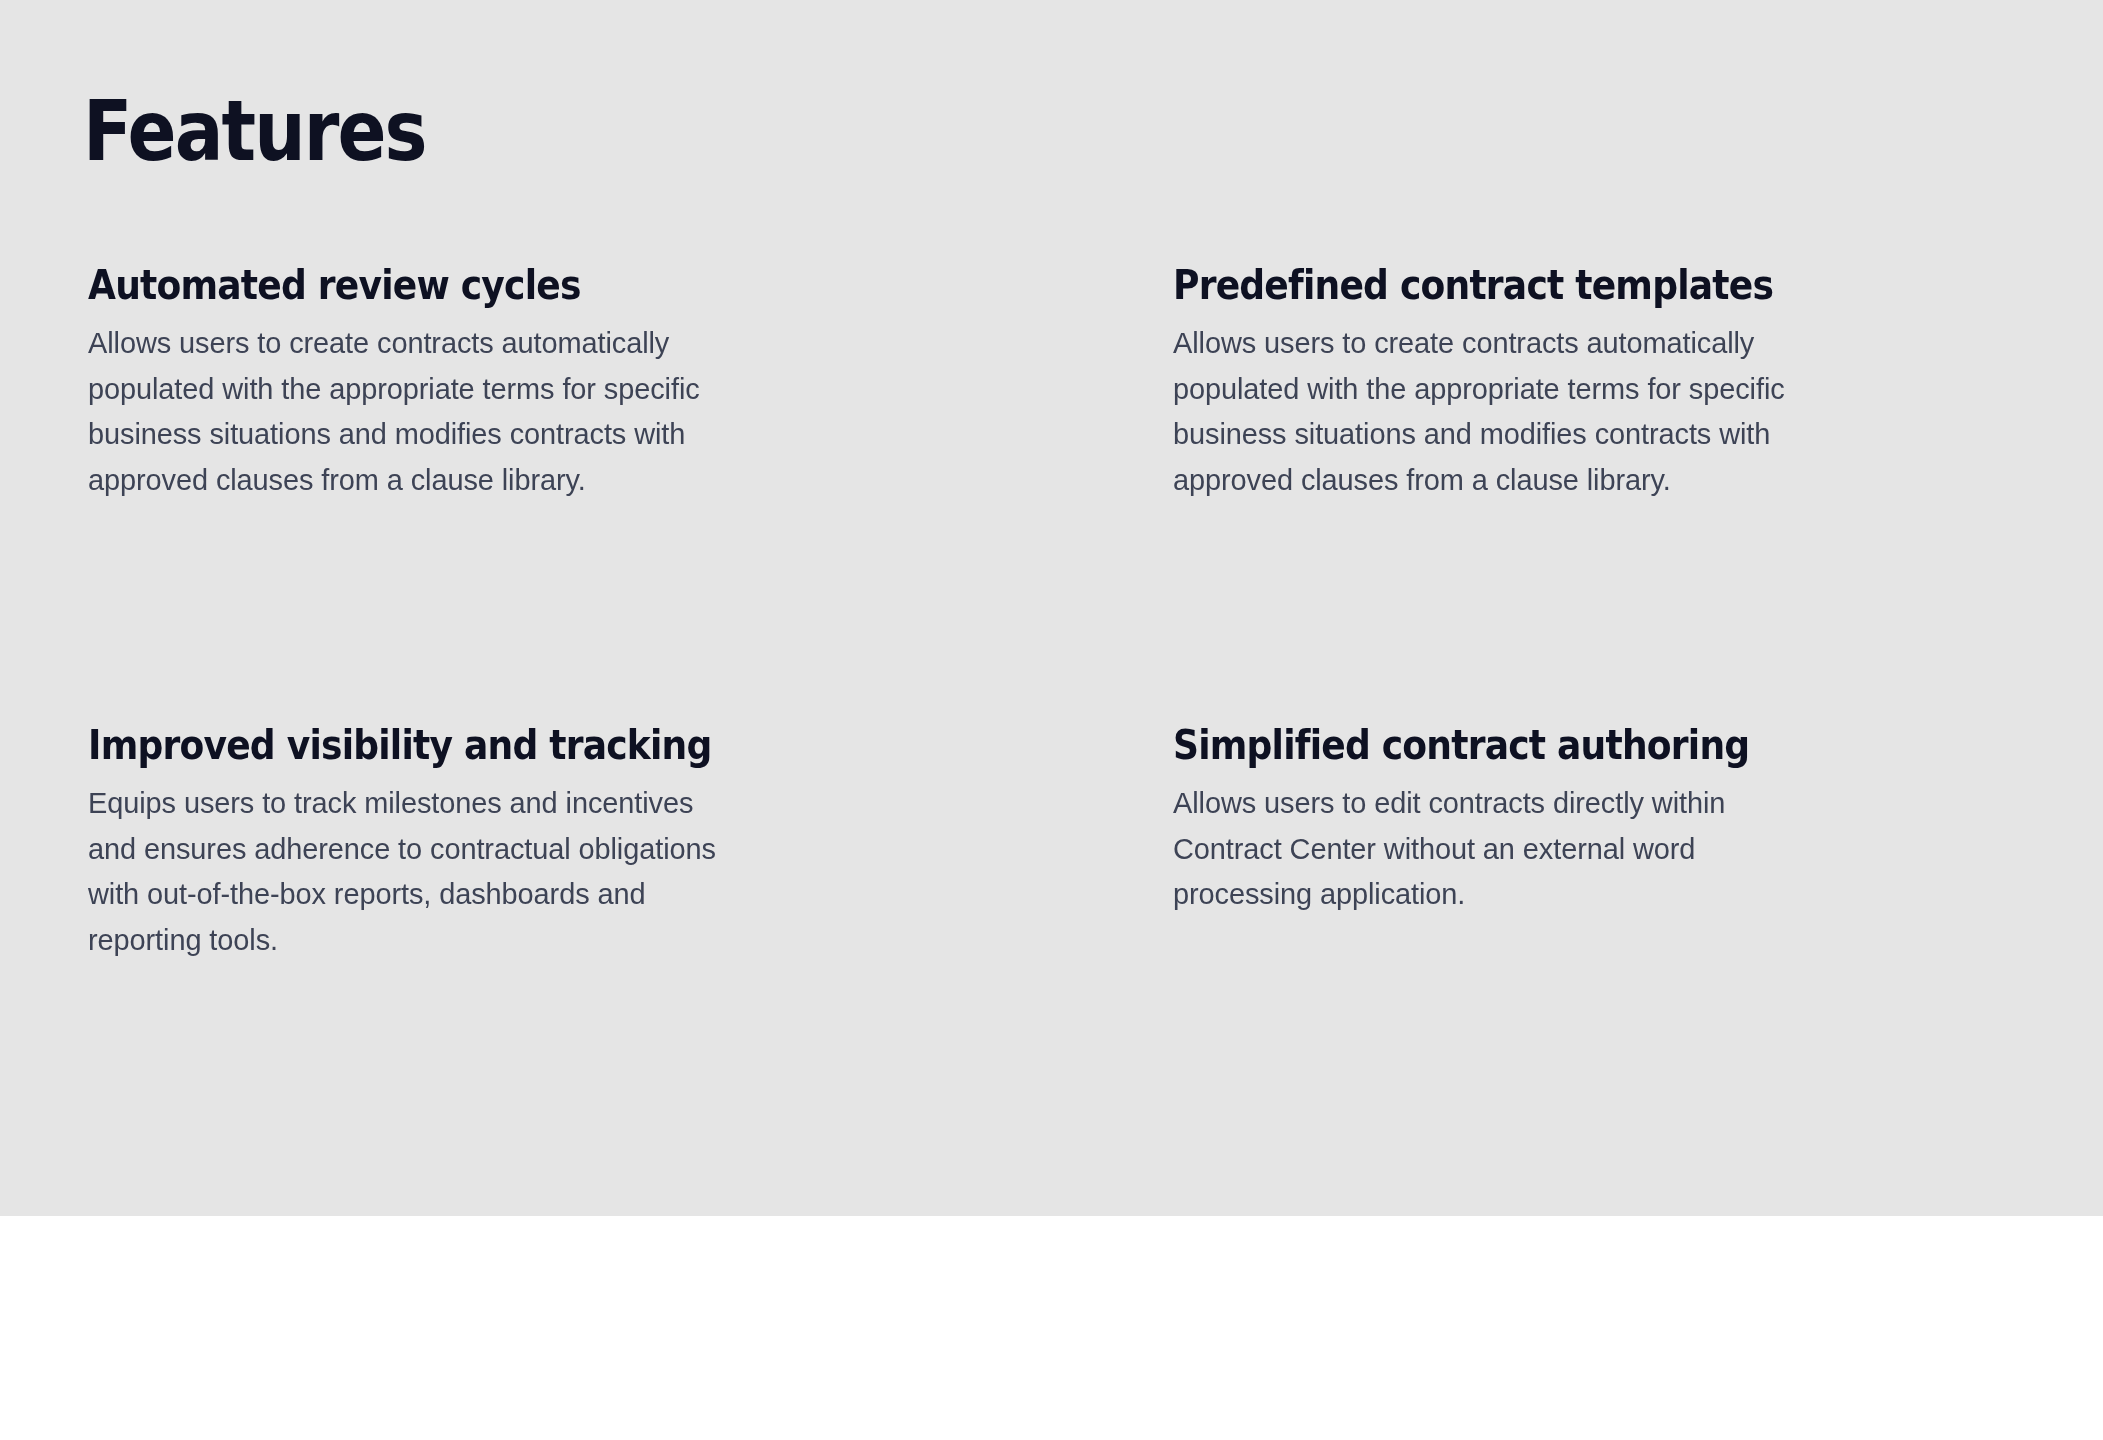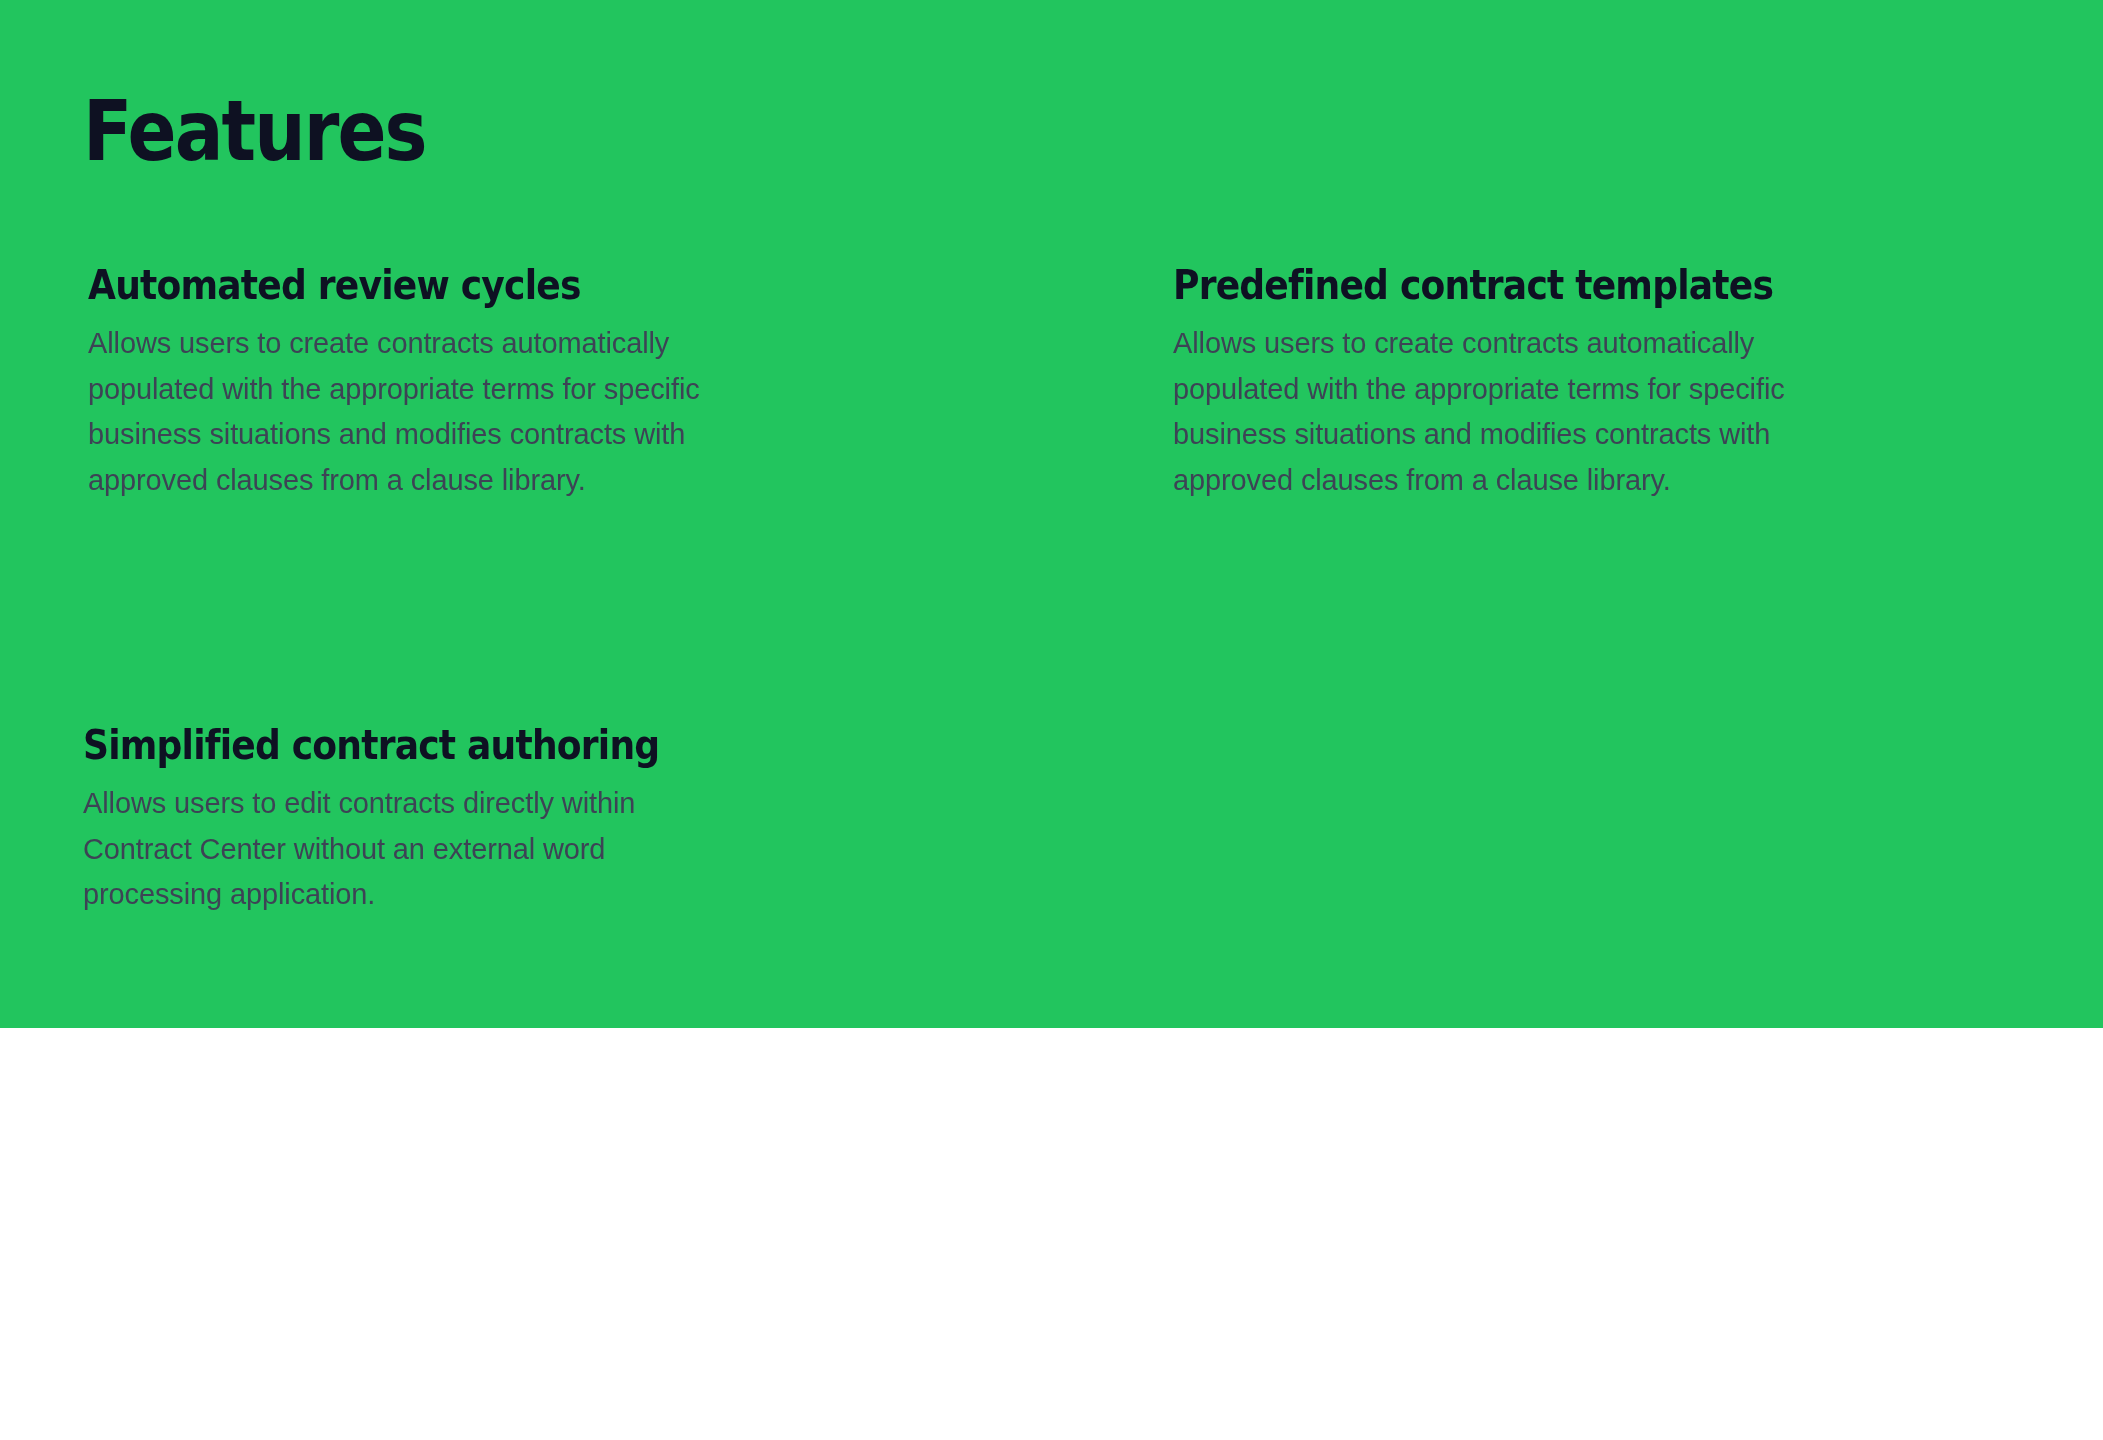--- a/index.html
+++ b/index.html
@@ -12,22 +12,22 @@
     width: 2103px;
     height: 1440px;
     overflow: hidden;
     font-family: "Liberation Sans", "DejaVu Sans", sans-serif;
     -webkit-font-smoothing: antialiased;
   }
 
   .page {
     position: relative;
     width: 2103px;
-    height: 1028px;
-    background: #22c55e;
+    height: 1216px;
+    background: #e5e5e5;
     box-sizing: border-box;
     padding: 0;
   }
 
   
   .page-title {
     position: absolute;
     left: 83px;
     top: 33px;
     font-family: "DejaVu Sans", "Liberation Sans", sans-serif;
@@ -115,20 +115,24 @@
     <div class="feature-card col-right w-right">
       <h2 class="feature-heading">Automated review cycles</h2>
       <p class="feature-body">Allows users to create contracts automatically populated with the appropriate terms for specific business situations and modifies contracts with approved clauses from a clause library.</p>
     </div>
 
     <div class="feature-card w-mid">
       <h2 class="feature-heading">Predefined contract templates</h2>
       <p class="feature-body">Allows users to create contracts automatically populated with the appropriate terms for specific business situations and modifies contracts with approved clauses from a clause library.</p>
     </div>
 
+    <div class="feature-card col-right w-rightb">
+      <h2 class="feature-heading">Improved visibility and tracking</h2>
+      <p class="feature-body">Equips users to track milestones and incentives and ensures adherence to contractual obligations with out-of-the-box reports, dashboards and reporting tools.</p>
+    </div>
 
     <div class="feature-card w-last">
       <h2 class="feature-heading">Simplified contract authoring</h2>
       <p class="feature-body">Allows users to edit contracts directly within Contract Center without an external word processing application.</p>
     </div>
 
     <div class="feature-card col-right"></div>
 
   </div>
 </div>

